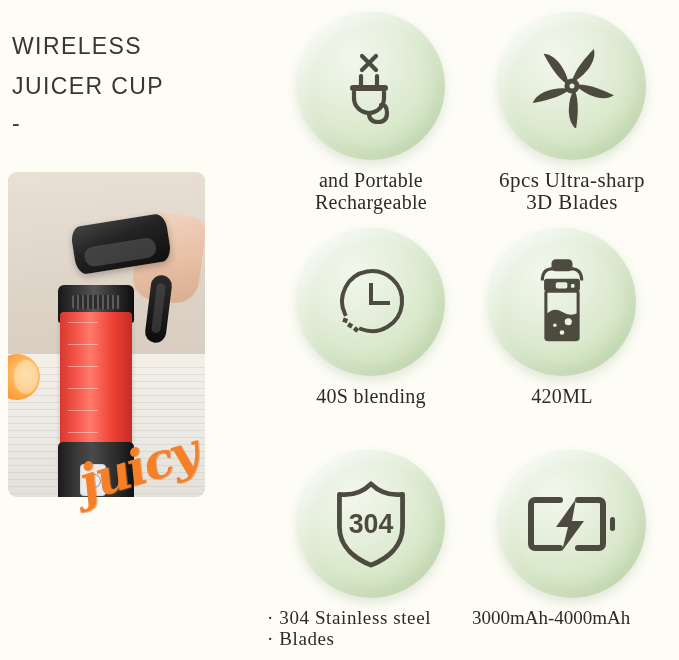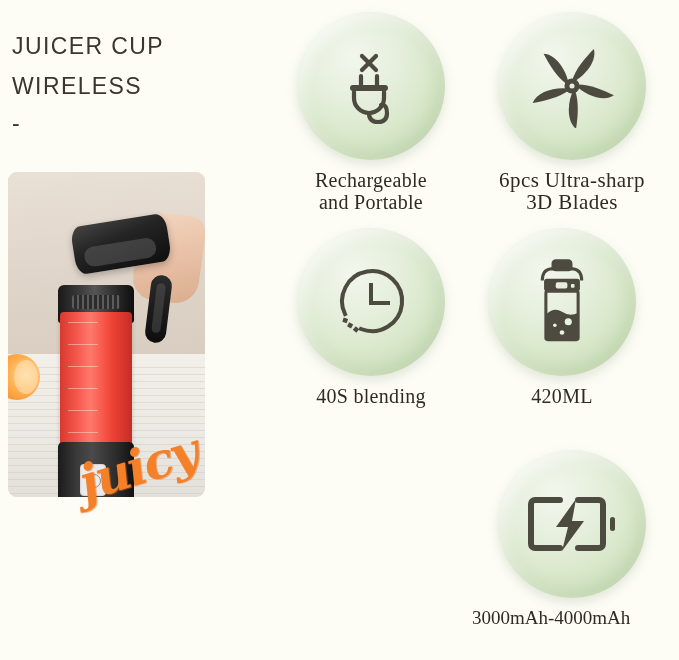--- a/index.html
+++ b/index.html
@@ -117,22 +117,22 @@
     margin-left:-4px;
   }
   .f6 .flabel{margin-left:0px;letter-spacing:0;}
 </style>
 </head>
 <body>
 
 <div id="root">
 
   <div class="title-block">
+    <span class="title-line">WIRELESS</span>
     <span class="title-line">JUICER CUP</span>
-    <span class="title-line">WIRELESS</span>
     <span class="title-dash">-</span>
   </div>
 
   <div class="photo-card">
     <div class="photo-bg-top"></div>
     <div class="photo-bg-bottom"></div>
     <div class="table-lines"></div>
     <div class="orange-slice"></div>
 
     <div class="hand"></div>
@@ -164,22 +164,22 @@
             <line x1="44" y1="9" x2="30" y2="23"></line>
             <line x1="29" y1="29" x2="29" y2="38"></line>
             <line x1="45" y1="29" x2="45" y2="38"></line>
             <rect x="18" y="38" width="38" height="6" rx="3" fill="#4d4a3f" stroke="none"></rect>
             <path d="M22 45 v6 a15 15 0 0 0 30 0 v-6"></path>
             <path d="M37 66 q0 9 9 9 t9 -9 t-6 -8"></path>
           </g>
         </svg>
       </div>
       <div class="flabel">
+        <div>and Portable</div>
         <div>Rechargeable</div>
-        <div>and Portable</div>
       </div>
     </div>
 
     <div class="feature f2">
       <div class="circle">
         <svg width="84" height="84" viewBox="0 0 100 100">
           <g fill="#4d4a3f" transform="translate(50,50)">
             <g>
               <path d="M0,-4 C16,-12 30,-30 26,-44 C16,-34 4,-20 0,-6 Z" transform="rotate(0)"></path>
               <path d="M0,-4 C16,-12 30,-30 26,-44 C16,-34 4,-20 0,-6 Z" transform="rotate(72)"></path>
@@ -233,20 +233,32 @@
           <circle cx="45" cy="70" r="4" fill="#eaf2e1"></circle>
           <circle cx="30" cy="74" r="2" fill="#eaf2e1"></circle>
           <circle cx="38" cy="82" r="2.6" fill="#eaf2e1"></circle>
         </svg>
       </div>
       <div class="flabel">
         <div>420ML</div>
       </div>
     </div>
 
+    <div class="feature f5">
+      <div class="circle">
+        <svg width="82" height="88" viewBox="0 0 82 92">
+          <path d="M41 4 C30 15 17 16 8 15 v34 c0 22 18 34 33 40 c15 -6 33 -18 33 -40 V15 c-9 1 -22 0 -33 -11 Z" fill="none" stroke="#4d4a3f" stroke-width="5" stroke-linejoin="round"></path>
+          <text x="41" y="55" text-anchor="middle" font-family="Liberation Sans, sans-serif" font-size="28" font-weight="700" fill="#4d4a3f">304</text>
+        </svg>
+      </div>
+      <div class="flabel">
+        <div>· 304 Stainless steel</div>
+        <div>· Blades</div>
+      </div>
+    </div>
 
     <div class="feature f6">
       <div class="circle">
         <svg width="92" height="58" viewBox="0 0 92 58">
           <g fill="none" stroke="#4d4a3f" stroke-width="6" stroke-linecap="round" stroke-linejoin="round">
             <path d="M34 5 H9 a4 4 0 0 0 -4 4 v40 a4 4 0 0 0 4 4 h25"></path>
             <path d="M52 5 h21 a4 4 0 0 1 4 4 v40 a4 4 0 0 1 -4 4 h-21"></path>
           </g>
           <path d="M50 4 L30 32 h12 L36 56 L58 26 H46 Z" fill="#4d4a3f"></path>
           <rect x="84" y="22" width="5" height="14" rx="2.5" fill="#4d4a3f"></rect>

